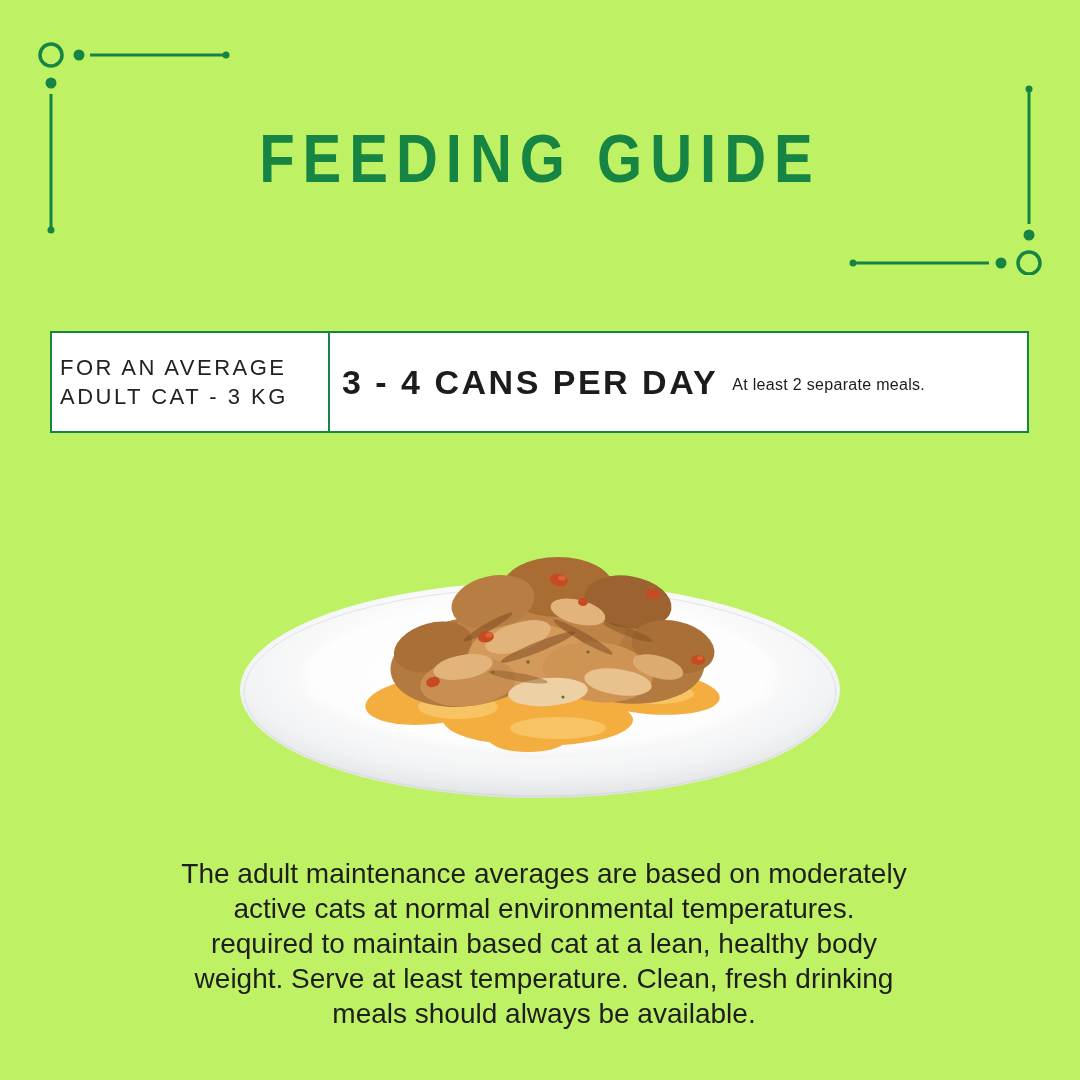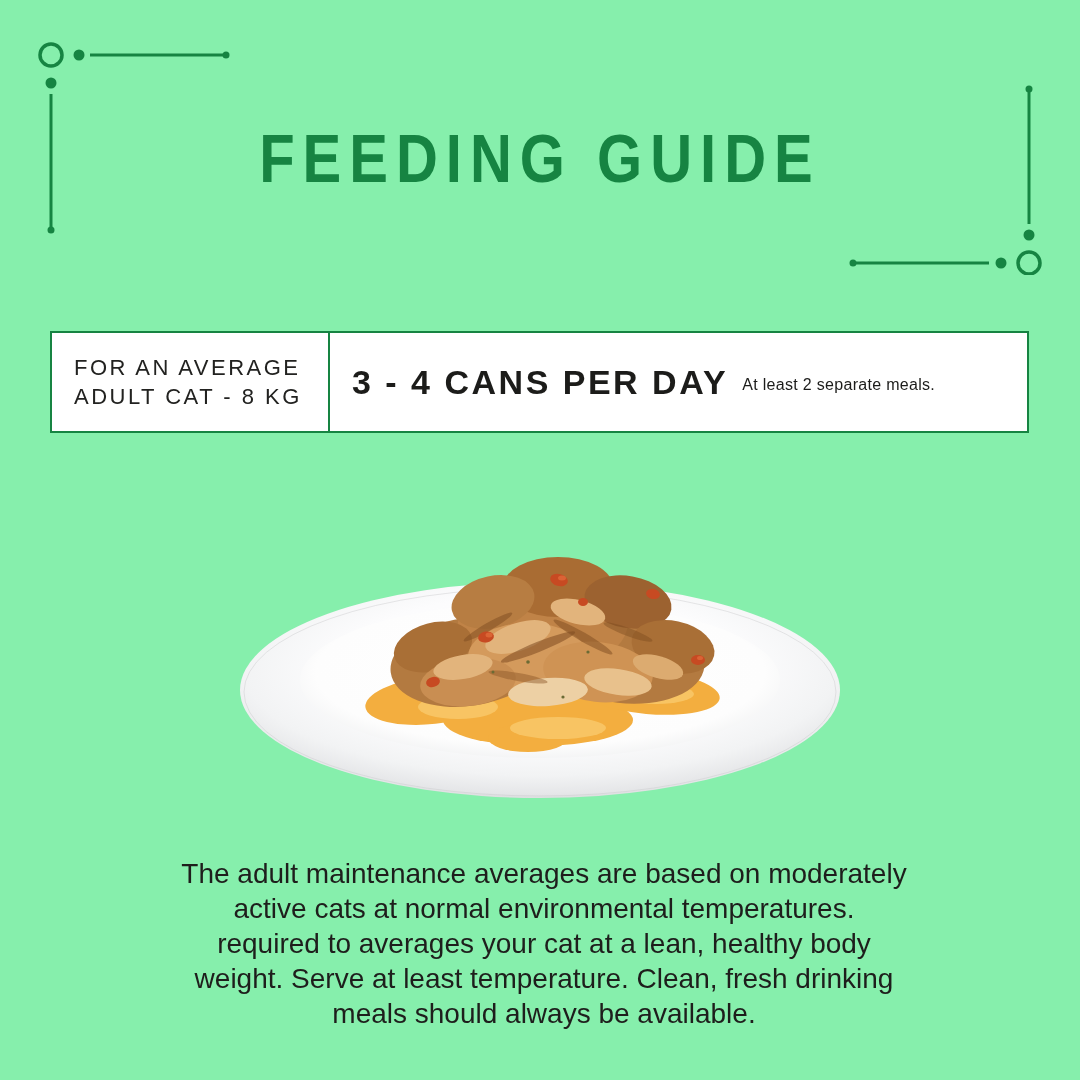--- a/index.html
+++ b/index.html
@@ -1,20 +1,20 @@
 <!DOCTYPE html>
 <html><head>
 <meta charset="utf-8">
 <style>
   html, body { margin: 0; padding: 0; background: #ffffff; }
   .canvas {
     position: relative;
     width: 1080px;
     height: 1080px;
-    background: #86efac;
+    background: #bef264;
     overflow: hidden;
     font-family: "Liberation Sans", sans-serif;
     color: #1e1e1c;
   }
   .decor { position: absolute; pointer-events: none; }
   .decor.tl { left: 36px; top: 40px; }
   .decor.br { left: 845px; top: 75px; }
 
   .title {
     position: absolute;
@@ -39,33 +39,33 @@
     box-sizing: border-box;
     display: flex;
     background: #ffffff;
   }
   .cell { display: flex; box-sizing: border-box; }
   .cell.left {
     width: 278px;
     border-right: 2px solid #168442;
     flex-direction: column;
     justify-content: center;
-    padding-left: 22px;
+    padding-left: 8px;
     font-size: 22px;
     font-weight: 500;
     letter-spacing: 2.5px;
     line-height: 29px;
     color: #222220;
     white-space: nowrap;
   }
   .cell.right {
     flex: 1;
     flex-direction: row;
     align-items: center;
-    padding-left: 22px;
+    padding-left: 12px;
     white-space: nowrap;
   }
   .amount {
     font-size: 34px;
     font-weight: 700;
     letter-spacing: 2.5px;
     color: #1c1c1a;
   }
   .amount-note {
     font-size: 16px;
@@ -121,21 +121,21 @@
       <circle cx="156" cy="188" r="5.5"></circle>
       <circle cx="8" cy="188" r="3.5"></circle>
     </g>
   </svg>
 
   <h1 class="title">FEEDING GUIDE</h1>
 
   <div class="guide-table">
     <div class="cell left">
       <div>FOR AN AVERAGE</div>
-      <div>ADULT CAT - 8 KG</div>
+      <div>ADULT CAT - 3 KG</div>
     </div>
     <div class="cell right">
       <span class="amount">3 - 4 CANS PER DAY</span>
       <span class="amount-note">At least 2 separate meals.</span>
     </div>
   </div>
 
   <div class="plate-wrap">
     <svg width="625" height="260" viewBox="0 0 625 260">
       <defs>
@@ -216,18 +216,18 @@
         <circle cx="360" cy="110" r="1.6"></circle>
         <circle cx="335" cy="155" r="1.6"></circle>
         <circle cx="265" cy="130" r="1.5"></circle>
       </g>
     </svg>
   </div>
 
   <div class="footer">
     <div>The adult maintenance averages are based on moderately</div>
     <div>active cats at normal environmental temperatures.</div>
-    <div>required to averages your cat at a lean, healthy body</div>
+    <div>required to maintain based cat at a lean, healthy body</div>
     <div>weight. Serve at least temperature. Clean, fresh drinking</div>
     <div>meals should always be available.</div>
   </div>
 
 </div>
 
 </body></html>

